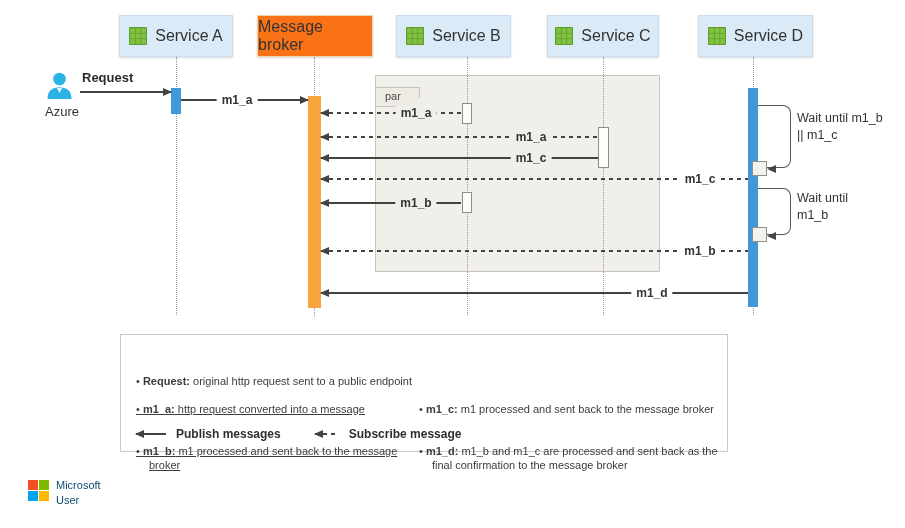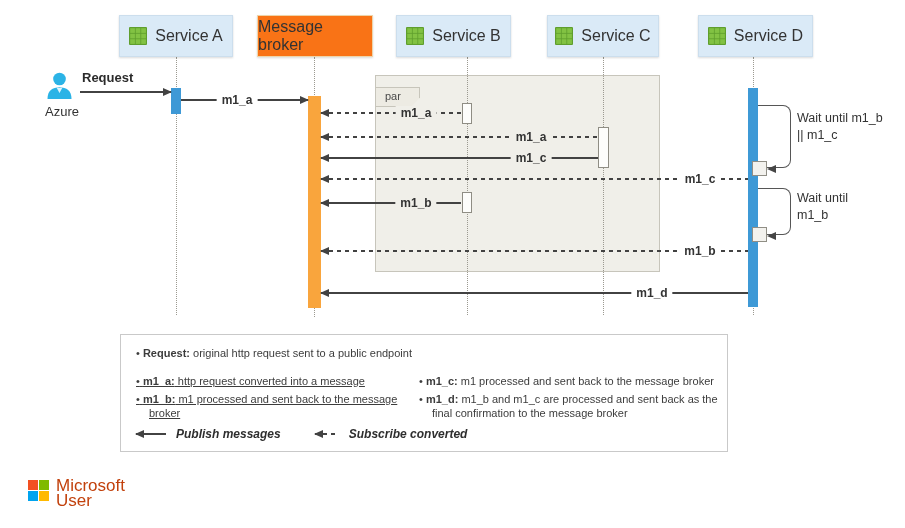--- a/index.html
+++ b/index.html
@@ -56,34 +56,34 @@
   .wait-sq { position: absolute; width: 15px; height: 15px; background: #f3f2ee;
              border: 1.5px solid #908e85; z-index: 6; }
   .note { position: absolute; font-size: 12.5px; color: #333; line-height: 17px; }
 
   
   .legend { position: absolute; left: 120px; top: 334px; width: 608px; height: 118px;
             background: #fff; border: 1px solid #c9c9c9; font-size: 11px; color: #3c3c3c; }
   .leg-row1 { position: absolute; left: 15px; top: 11px; }
   .leg-col-l { position: absolute; left: 15px; top: 39px; width: 268px; text-decoration: underline; }
   .leg-col-r { position: absolute; left: 298px; top: 39px; width: 300px; }
-  .leg-item { padding-left: 13px; text-indent: -13px; margin-bottom: 4px; line-height: 14px; }
+  .leg-item { padding-left: 13px; text-indent: -13px; margin-bottom: 4px; line-height: 14px; margin-top: 28px; }
   .leg-item b { font-weight: bold; }
-  .leg-arrows { position: absolute; left: 15px; top: 92px; display: flex; align-items: center; gap: 10px; font-style: italic; }
+  .leg-arrows { position: absolute; left: 15px; top: 92px; display: flex; align-items: center; gap: 10px; }
   .leg-arrow-label { font-size: 12px; font-weight: bold; color: #2e2e2e; }
   .glyph-line { position: relative; width: 30px; height: 2px; background: #424242; display: inline-block; }
   .glyph-line.dash { width: 24px; background: repeating-linear-gradient(90deg,#424242 0 4px, transparent 4px 8px); }
   .glyph-line .ah { top: 50%; }
   .spacer24 { width: 14px; }
 
   
   .brand { position: absolute; left: 28px; top: 478px; display: flex; gap: 7px; }
   .ms-grid { display: grid; grid-template-columns: 10px 10px; grid-template-rows: 10px 10px; gap: 1px; margin-top: 2px; }
   .ms-grid div { width: 10px; height: 10px; }
-  .brand-text { font-size: 17px; color: #c2410c; line-height: 15px; }
+  .brand-text { font-size: 11px; color: #0c4a6e; line-height: 15px; }
 </style>
 </head>
 <body>
 
 <div id="stage">
 
   <div class="parbox"></div>
 
   <div class="lifeline" style="left:175.5px"></div>
   <div class="lifeline" style="left:313.5px; height:260px"></div>
@@ -249,21 +249,21 @@
     </div>
     <div class="leg-arrows">
       <span class="glyph-line">
           <span class="ah l"></span>
         </span>
       <span class="leg-arrow-label">Publish messages</span>
       <span class="spacer24"></span>
       <span class="glyph-line dash">
           <span class="ah l"></span>
         </span>
-      <span class="leg-arrow-label">Subscribe converted</span>
+      <span class="leg-arrow-label">Subscribe message</span>
     </div>
   </div>
 
   <div class="brand">
     <div class="ms-grid">
       <div style="background:#f25022"></div>
         <div style="background:#7fba00"></div>
       <div style="background:#00a4ef"></div>
         <div style="background:#ffb900"></div>
     </div>

